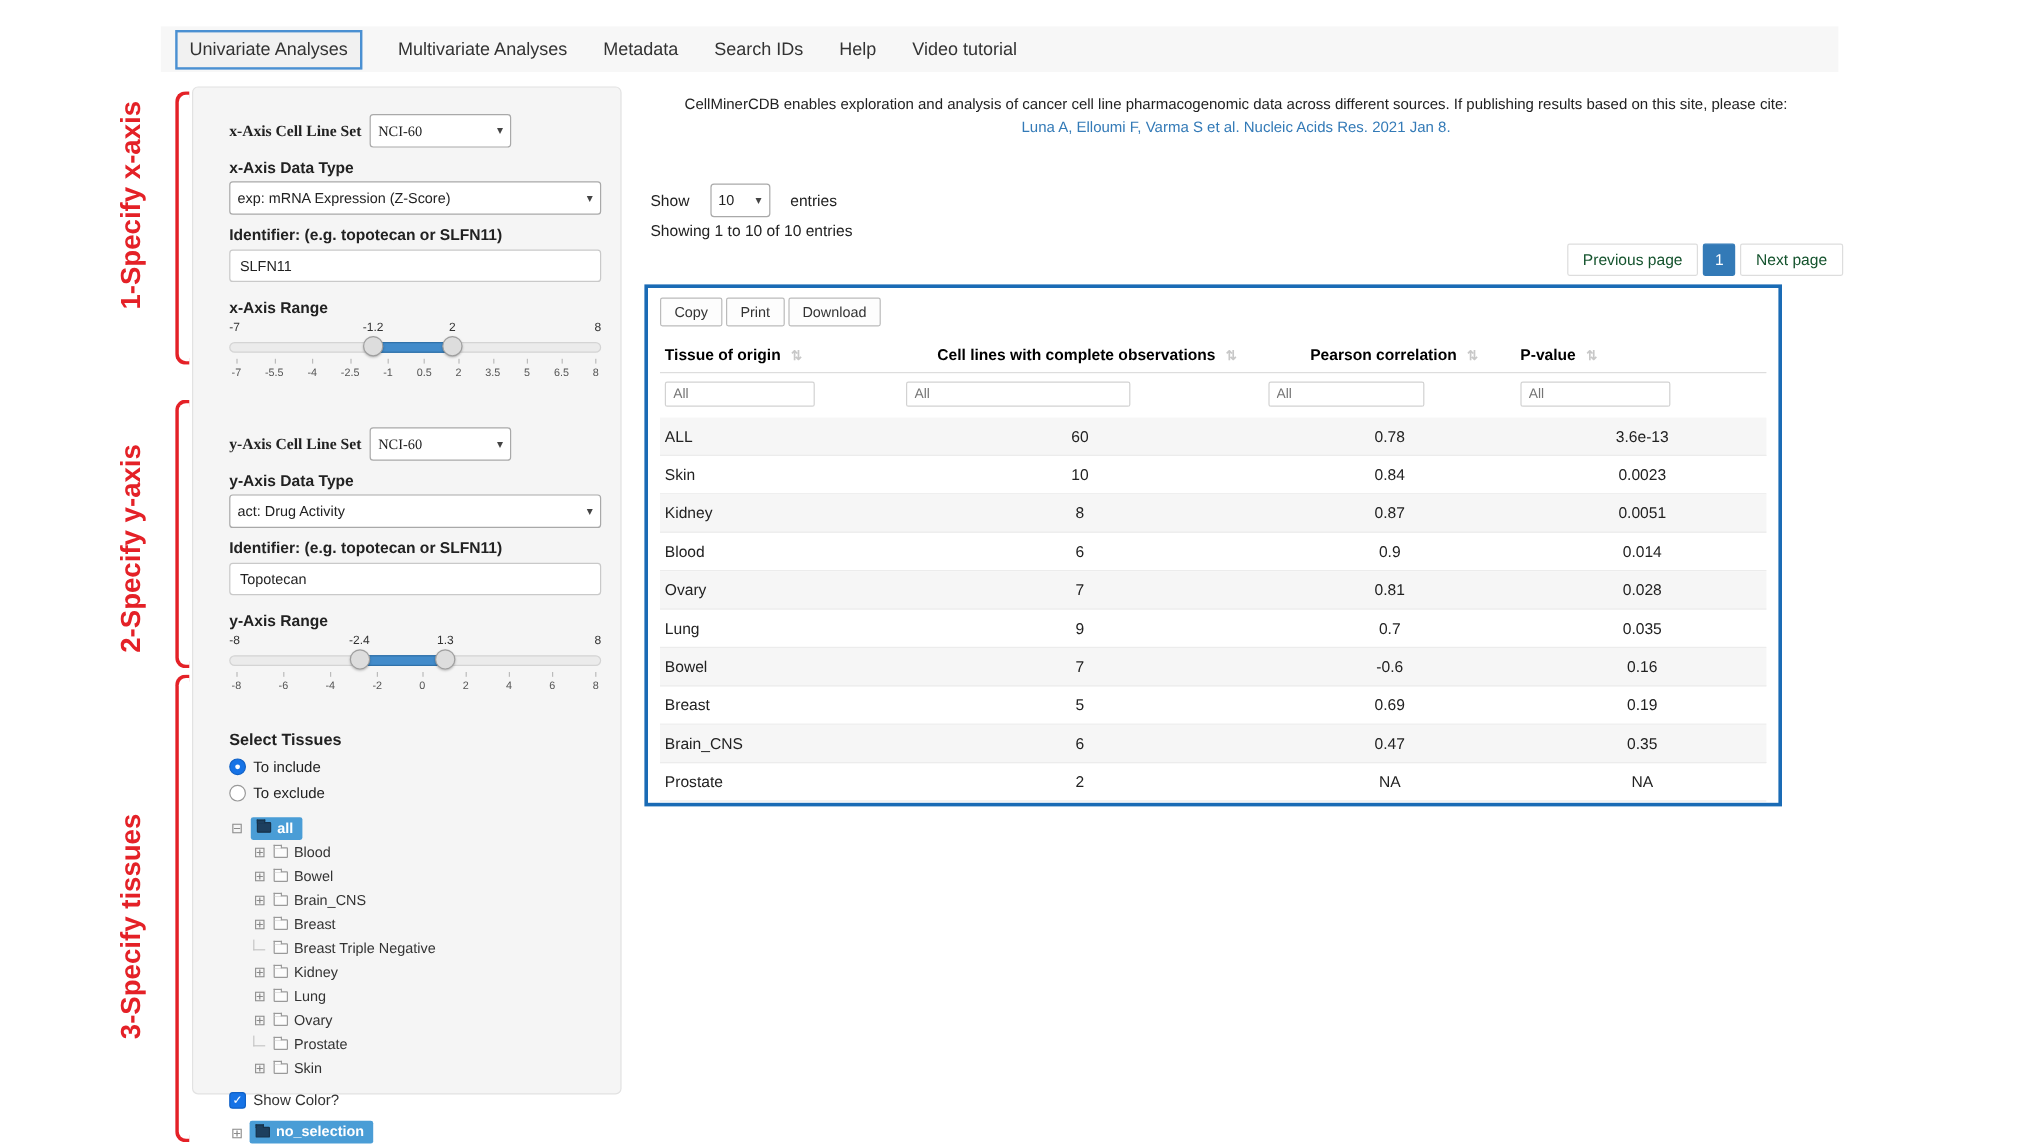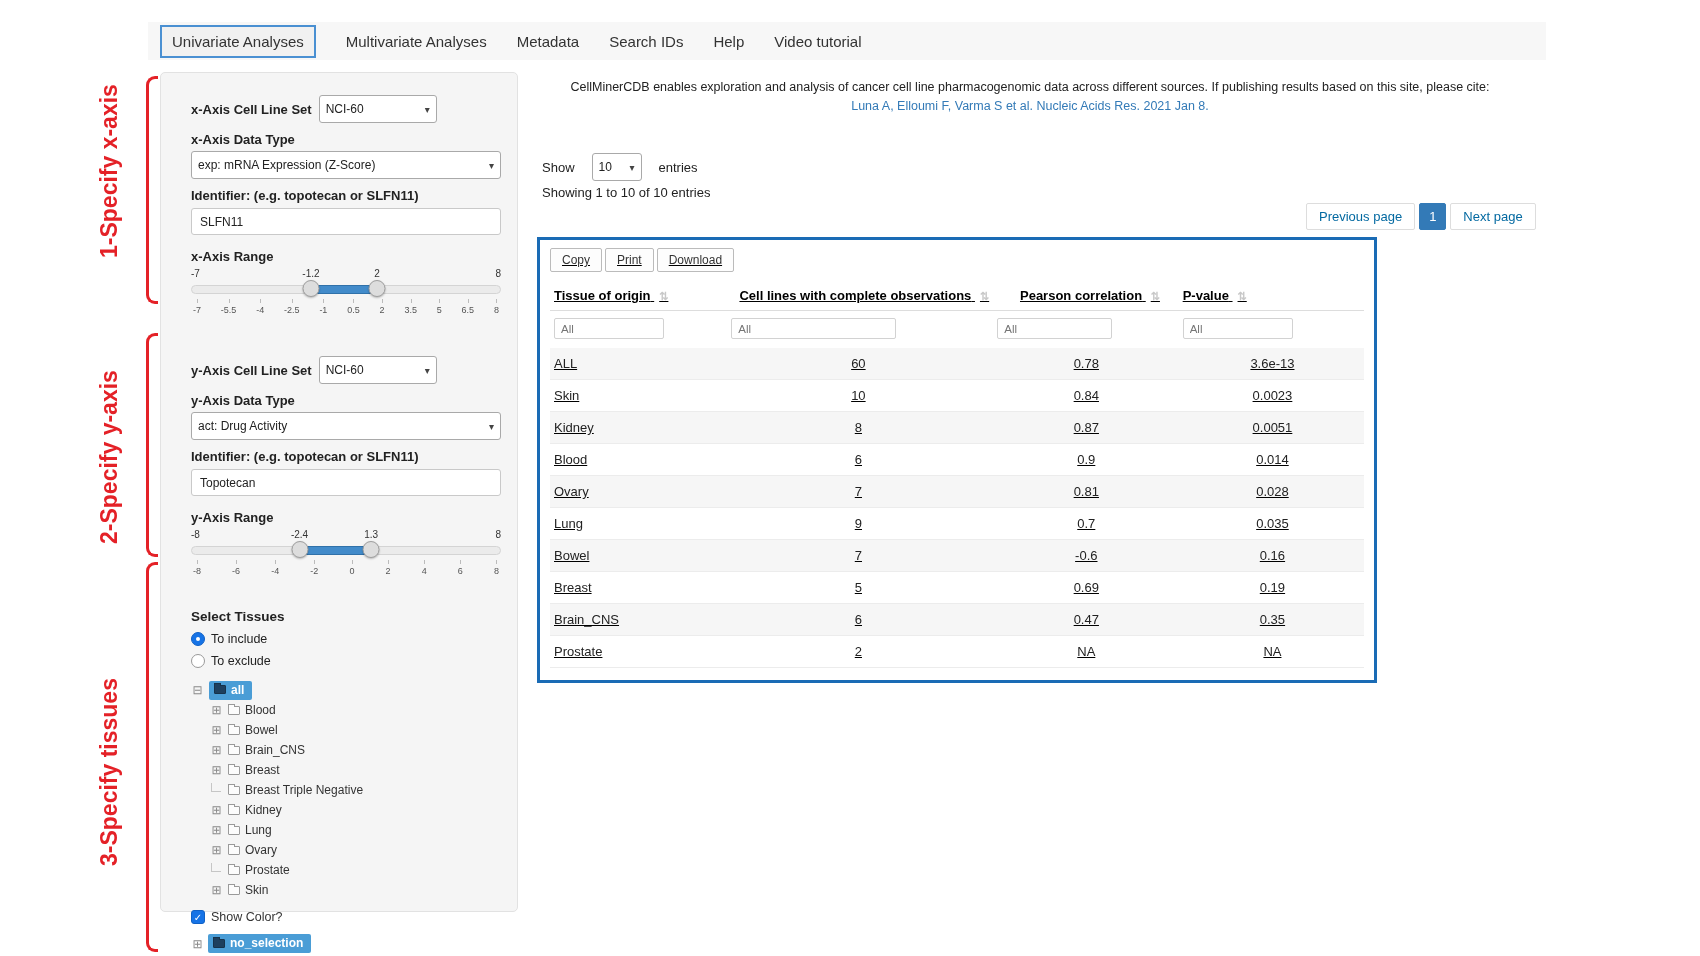--- a/index.html
+++ b/index.html
@@ -1,39 +1,39 @@
 <!DOCTYPE html>
 <html><head>
 <meta charset="utf-8">
 <style>
   * { box-sizing: border-box; }
   html,body { margin:0; padding:0; width:1700px; height:956px; background:#ffffff;
     font-family:"Liberation Sans", sans-serif; overflow:hidden; }
   .page { position:relative; width:1700px; height:956px; }
 
   
-  .topnav { position:absolute; left:148px; top:22px; width:1398px; height:38px;
+  .topnav { position:absolute; left:134px; top:22px; width:1398px; height:38px;
     background:#f7f7f7; display:flex; align-items:center; gap:30px; padding-left:12px;
     font-size:15px; color:#333; }
   .nav-tab { cursor:pointer; white-space:nowrap; }
   .nav-tab.active { border:2px solid #4a90d2; padding:6px 10px; background:#f1f1f1; }
 
   
   .vlabel { position:absolute; writing-mode:vertical-rl; transform:rotate(180deg);
     color:#e42127; font-weight:bold; font-size:23px; white-space:nowrap;
     display:flex; align-items:center; justify-content:center; }
   .bracket { position:absolute; left:146px; width:12px; border:3px solid #e42127;
     border-right:none; border-radius:9px 0 0 9px; }
 
   
   .sidebar { position:absolute; left:160px; top:72px; width:358px; height:840px;
     background:#f5f5f5; border:1px solid #e2e2e2; border-radius:5px;
     padding:22px 16px 0 30px; font-size:13px; color:#222; }
   .b { font-weight:bold; font-size:13px; }
-  .frow { display:flex; align-items:center; gap:7px; }
+  .frow { display:flex; align-items:center; gap:7px;font-family:Liberation Serif, serif; }
   .sel { background:#fff; border:1px solid #a9a9a9; border-radius:3px; height:23px;
     display:inline-flex; align-items:center; justify-content:space-between; gap:10px;
     padding:13px 6px; font-size:12px; color:#222; cursor:pointer; }
   .sel .chev { color:#444; font-size:10px; }
   .sel.wide { width:100%; margin-top:4px; }
   .sel.narrow { width:118px; }
   .tinput { width:100%; height:27px; border:1px solid #c9c9c9; border-radius:3px;
     background:#fff; font-size:12px; padding:0 8px; color:#222; margin-top:5px;
     font-family:"Liberation Sans", sans-serif; }
   .lbl { margin-top:9px; }
@@ -95,27 +95,27 @@
     font-size:12.5px; color:#337ab7; cursor:pointer; }
   .subtabs { position:absolute; left:550px; top:119px; display:flex; align-items:center;
     gap:28px; font-size:13.5px; }
   .subtab { color:#337ab7; cursor:pointer; }
   .subtab.active { color:#333; border:2px solid #4a90d2; padding:5px 11px; background:#fff; }
   .show-row { position:absolute; left:542px; top:153px; display:flex; align-items:center;
     gap:17px; font-size:13px; color:#222; }
   .sel.mini { width:50px; height:22px; }
   .showing { position:absolute; left:542px; top:185px; font-size:13px; color:#222; }
   .pagination { position:absolute; left:1302px; top:203px; display:flex; font-size:13px; }
-  .pg-btn { border:1px solid #ddd; background:#fff; color:#0369a1; padding:5px 12px;
+  .pg-btn { border:1px solid #ddd; background:#fff; color:#14532d; padding:5px 12px;
     cursor:pointer; margin-left:4px; border-radius:2px; white-space:nowrap; }
   .pg-btn.current { background:#337ab7; border-color:#337ab7; color:#fff; padding:5px 9px; }
 
   
-  .table-box { position:absolute; left:537px; top:237px; width:840px; min-height:422px;
-    border:3px solid #1a6bb5; background:#fff; padding:8px 10px 12px;text-decoration:underline; }
+  .table-box { position:absolute; left:537px; top:237px; width:948px; min-height:422px;
+    border:3px solid #1a6bb5; background:#fff; padding:8px 10px 1px; }
   .export { display:flex; gap:3px; margin-bottom:8px; }
   .btn { border:1px solid #bbb; background:#fdfdfd; padding:4px 11px; font-size:12px;
     border-radius:2px; color:#333; cursor:pointer; }
   .grid { display:grid; grid-template-columns:22% 33% 23% 22%; align-items:center; }
   .thead { font-weight:bold; font-size:13px; padding:8px 4px 7px; border-bottom:1px solid #ddd; }
   .hc { cursor:pointer; white-space:nowrap; }
   .hc.c { text-align:center; } .hc.r { text-align:left; padding-right:8px; }
   .sort-icon { color:#c8c8c8; font-size:11px; margin-left:5px; }
   .filters { padding:7px 4px 9px; }
   .f-in { width:62%; height:21px; border:1px solid #d2d2d2; border-radius:2px;

